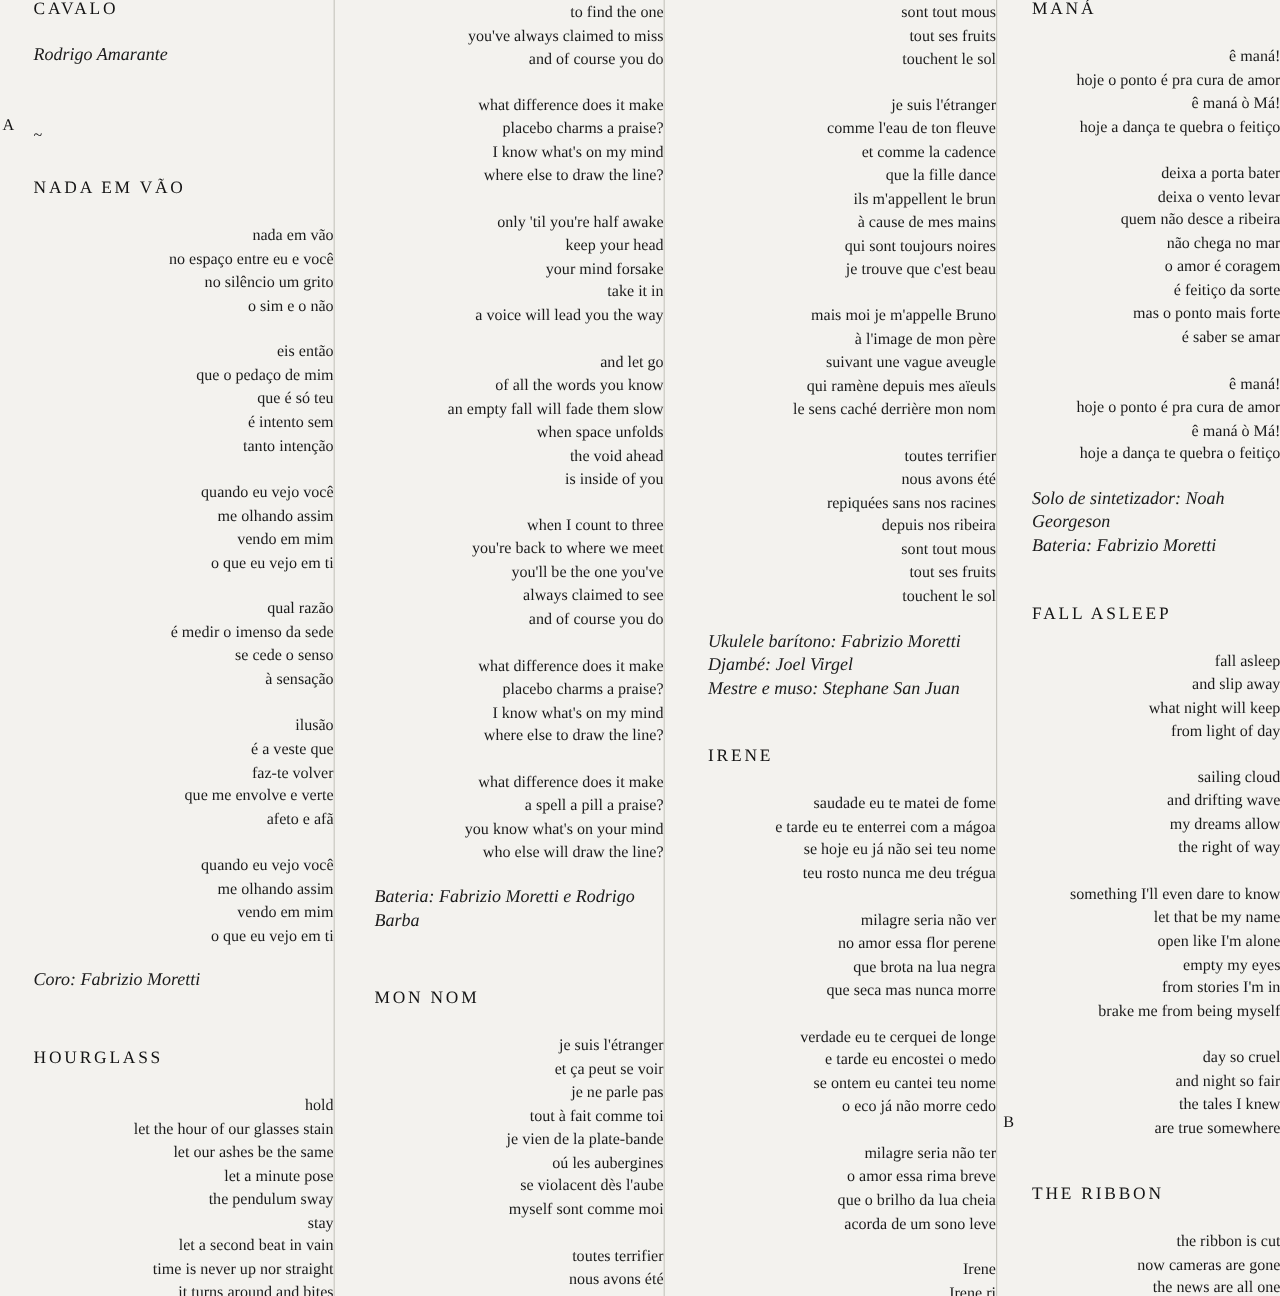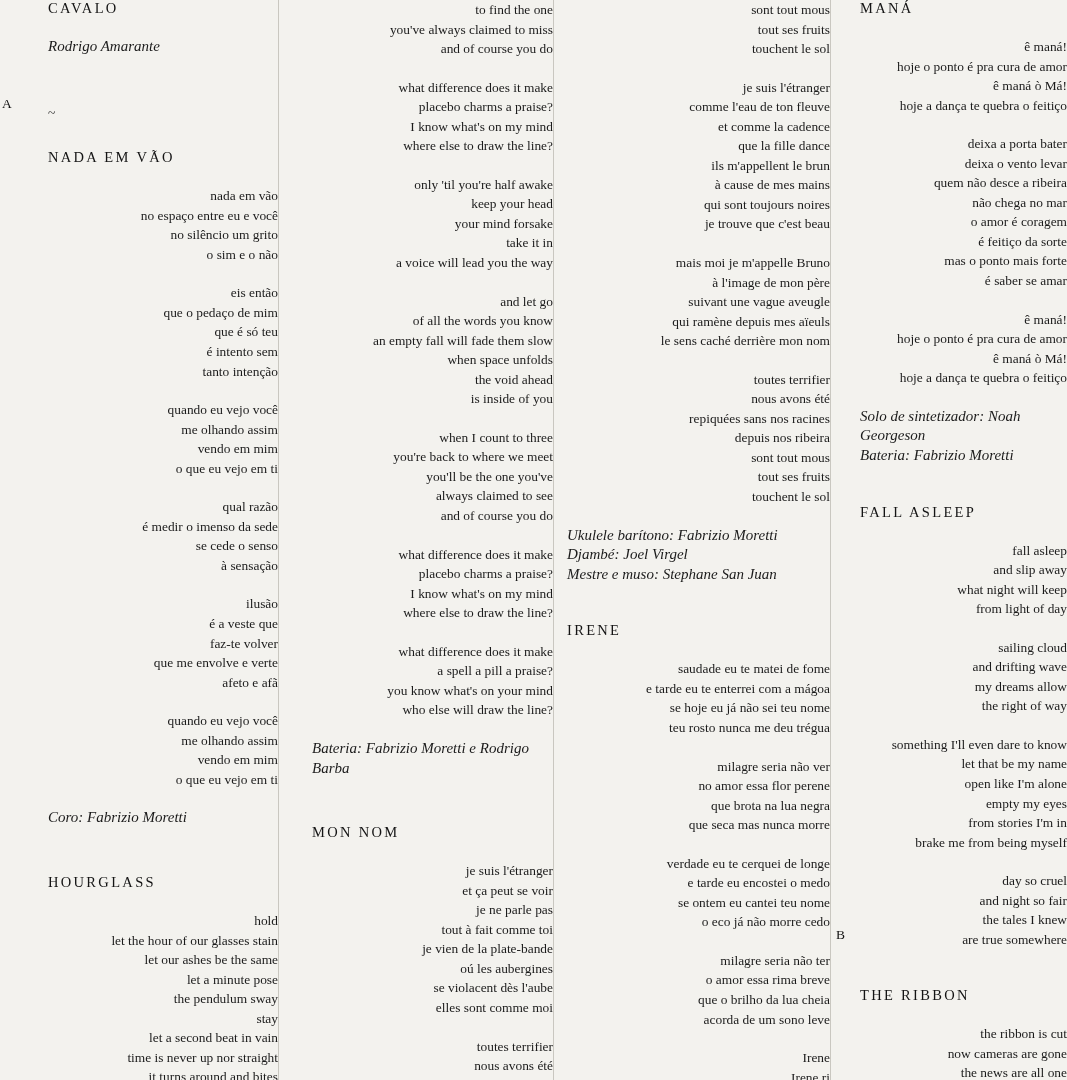--- a/index.html
+++ b/index.html
@@ -28,23 +28,23 @@
     align-items: flex-start;
     height: 1080px;
     box-sizing: border-box;
     padding-top: 0px;
   }
   .col {
     position: relative;
     box-sizing: border-box;
     height: 100%;
   }
-  .col-1 { width: 278px; padding-left: 48px; }
+  .col-1 { width: 278px; padding-left: 28px; }
   .col-2 { width: 275px; padding-left: 34px; }
-  .col-3 { width: 277px; padding-left: 14px; }
+  .col-3 { width: 277px; padding-left: 37px; }
   .col-4 { width: 237px; padding-left: 30px; }
 
   .col-divider {
     position: absolute;
     top: 0;
     width: 1px;
     height: 1080px;
     background: #c9c7c0;
   }
 
@@ -208,21 +208,21 @@
         <div class="spacer-md"></div>
         <div class="song-title">MON NOM</div>
         <div class="stanza">
           <div class="line">je suis l'étranger</div>
           <div class="line">et ça peut se voir</div>
           <div class="line">je ne parle pas</div>
           <div class="line">tout à fait comme toi</div>
           <div class="line">je vien de la plate-bande</div>
           <div class="line">oú les aubergines</div>
           <div class="line">se violacent dès l'aube</div>
-          <div class="line">elles sont comme moi</div>
+          <div class="line">myself sont comme moi</div>
         </div>
         <div class="stanza">
           <div class="line">toutes terrifier</div>
           <div class="line">nous avons été</div>
           <div class="line">repiquées sans nos racines</div>
         </div>
       </div>
     <div class="col col-3">
         <div class="stanza">
           <div class="line">sont tout mous</div>

